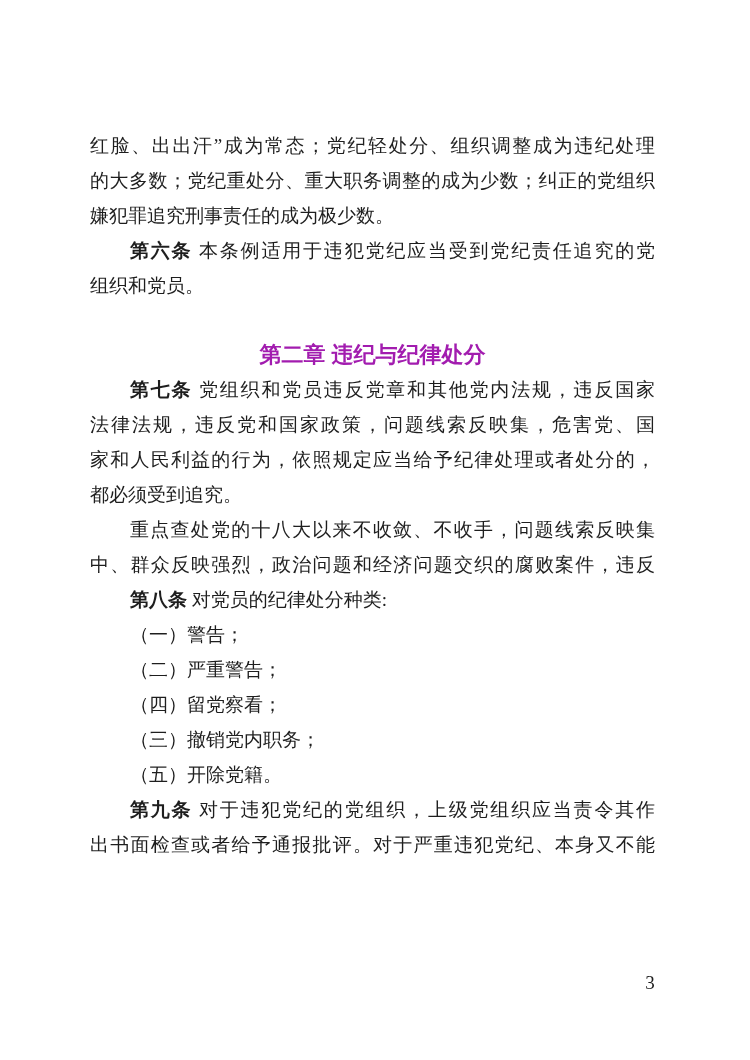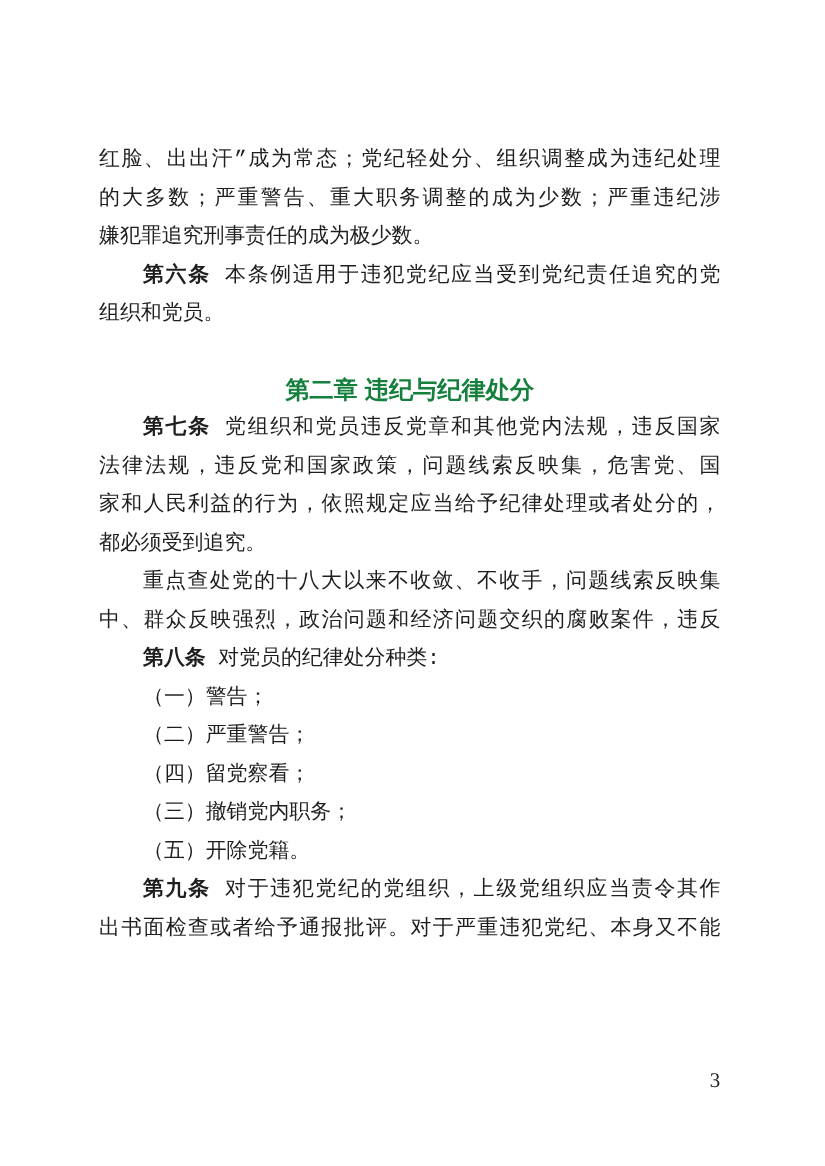--- a/index.html
+++ b/index.html
@@ -26,61 +26,60 @@
     width: 565px;
     color: #1e1e1e;
     font-size: 19px;
     line-height: 35px;
   }
   .line {
     height: 35px;
     overflow: hidden;
     white-space: normal;
     word-break: keep-all;
-    font-family: Liberation Mono, monospace;
   }
   .line.just {
     text-align: justify;
     text-align-last: justify;
   }
   .line.indent {
     text-indent: 40px;
   }
   .bold {
     font-weight: bold;
   }
   .chapter-heading {
     height: 35px;
     margin-top: 34px;
     overflow: hidden;
     text-align: center;
     font-family: "Liberation Sans", "DejaVu Sans", sans-serif;
     font-weight: bold;
     font-size: 22px;
     line-height: 35px;
-    color: #15803d;
+    color: #a21caf;
   }
   .page-number {
     position: absolute;
     top: 971px;
     left: 630px;
     width: 40px;
     text-align: center;
     font-size: 19px;
     line-height: 24px;
     color: #1e1e1e;
   }
 </style>
 </head>
 <body>
 
 <div class="page">
   <div class="doc" id="doc-body">
       <div class="line just"><span>红脸、出出汗”成为常态；党纪轻处分、组织调整成为违纪处理</span></div>
-      <div class="line just"><span>的大多数；严重警告、重大职务调整的成为少数；严重违纪涉</span></div>
+      <div class="line just"><span>的大多数；党纪重处分、重大职务调整的成为少数；纠正的党组织</span></div>
       <div class="line"><span>嫌犯罪追究刑事责任的成为极少数。</span></div>
       <div class="line just indent"><span class="bold">第六条</span><span> 本条例适用于违犯党纪应当受到党纪责任追究的党</span></div>
       <div class="line"><span>组织和党员。</span></div>
       <div class="chapter-heading"><span class="bold">第二章 违纪与纪律处分</span></div>
       <div class="line just indent"><span class="bold">第七条</span><span> 党组织和党员违反党章和其他党内法规，违反国家</span></div>
       <div class="line just"><span>法律法规，违反党和国家政策，问题线索反映集，危害党、国</span></div>
       <div class="line just"><span>家和人民利益的行为，依照规定应当给予纪律处理或者处分的，</span></div>
       <div class="line"><span>都必须受到追究。</span></div>
       <div class="line just indent"><span>重点查处党的十八大以来不收敛、不收手，问题线索反映集</span></div>
       <div class="line just"><span>中、群众反映强烈，政治问题和经济问题交织的腐败案件，违反</span></div>

